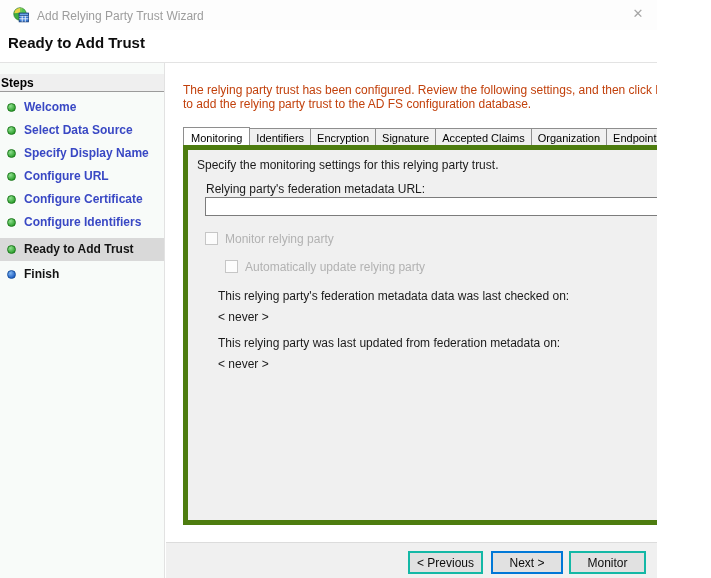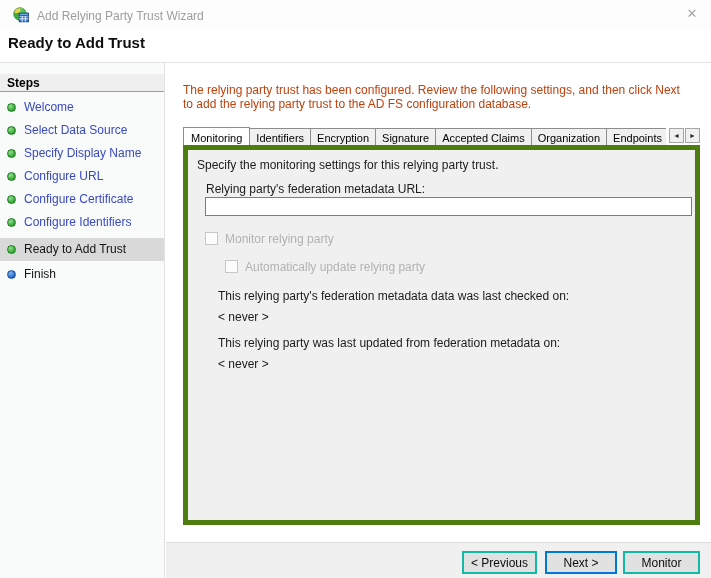--- a/index.html
+++ b/index.html
@@ -1,36 +1,36 @@
 <!DOCTYPE html>
 <html><head>
 <meta charset="utf-8">
 <style>
   * { margin:0; padding:0; box-sizing:border-box; }
   html,body { width:711px; height:578px; }
   body { font-family:"Liberation Sans",sans-serif; background:#fff; color:#1b1b1b; }
-  .window { position:relative; width:711px; height:578px; background:#ffffff; overflow:hidden; }
+  .window { position:relative; width:657px; height:578px; background:#ffffff; overflow:hidden; }
 
   
   .titlebar { position:absolute; left:0; top:0; right:0; height:30px; background:#fdfdfd; }
   .app-icon { position:absolute; left:13px; top:7px; width:16px; height:16px; }
   .win-title { position:absolute; left:37px; top:9px; font-size:12px; color:#9d9d9d; }
   .close-btn { position:absolute; right:8px; top:3px; width:22px; height:22px; text-align:center;
                line-height:22px; font-size:13px; color:#a6a6a6; background:transparent; border:none; cursor:default; }
 
   
   .page-heading { position:absolute; left:8px; top:34px; font-size:15px; font-weight:bold; color:#0d0d0d; }
   .top-divider { position:absolute; left:0; right:0; top:62px; height:1px; background:#e3e3e3; }
 
   
   .sidebar { position:absolute; left:0; top:63px; bottom:0; width:165px; background:#f8fbf9; border-right:1px solid #e2e2e2; }
   .steps-header { position:absolute; left:0; right:0; top:11px; height:18px; background:#efefef;
-                  border-bottom:1px solid #9b9b9b; font-size:12px; font-weight:bold; color:#000; padding:2px 0 0 7px; }
+                  border-bottom:1px solid #9b9b9b; font-size:12px; font-weight:bold; color:#000; padding:2px 0 0 1px; }
   .steps { position:absolute; left:0; right:0; top:33px; }
-  .step { position:relative; padding:5px 6px 5px 24px; font-size:12px; line-height:13px; color:#3948c4; }
+  .step { position:relative; padding:5px 6px 5px 24px; font-size:12px; line-height:13px; color:#3948c4;font-weight:bold; }
   .step .dot { position:absolute; left:7px; top:7px; width:9px; height:9px; border-radius:50%; }
   .dot-done { background:radial-gradient(circle at 35% 30%, #90e090, #2da02d 75%); border:1px solid #1d7a1d; }
   .dot-next { background:radial-gradient(circle at 35% 30%, #82b8f2, #1f5ec2 75%); border:1px solid #17509e; }
   .step-current { background:#d9d9d9; color:#141414; margin-top:4px; }
   .step-finish { color:#141414; margin-top:2px; }
 
   
   .intro { position:absolute; left:183px; top:83px; width:510px; font-size:12px; line-height:14px; color:#c2410c; }
 
   

